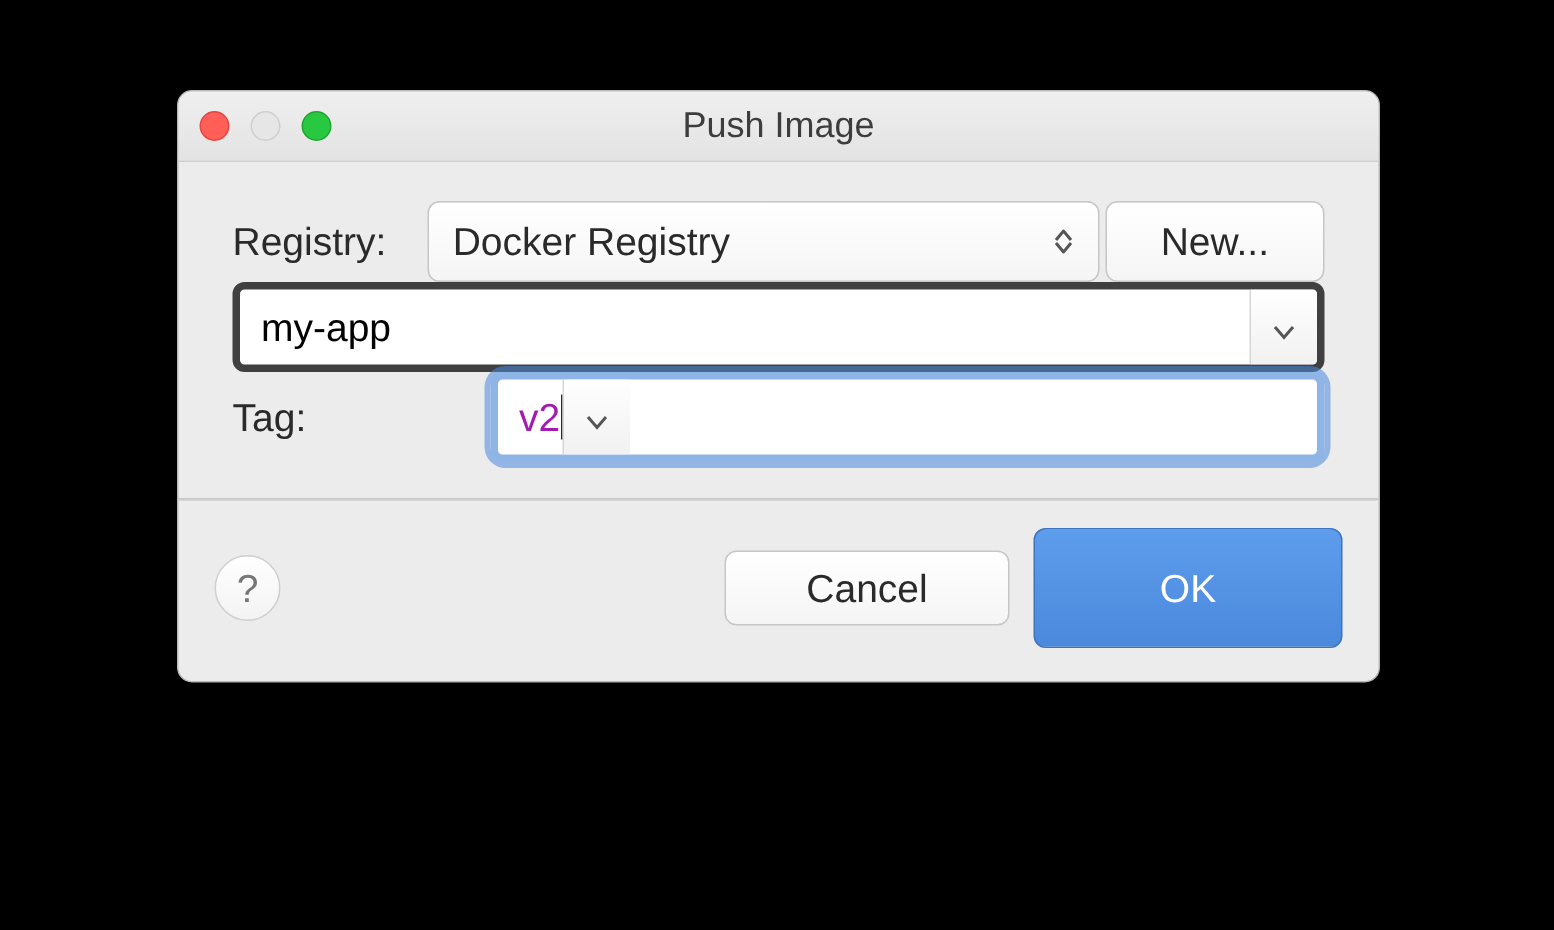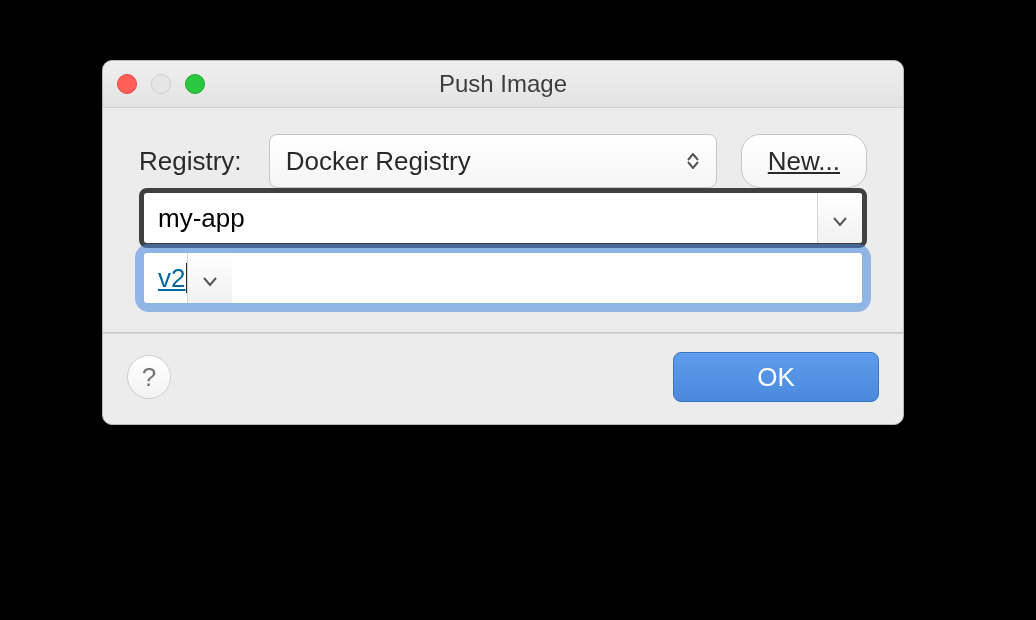--- a/index.html
+++ b/index.html
@@ -8,21 +8,21 @@
     width: 1036px;
     height: 620px;
     background: #000;
     font-family: -apple-system, "Helvetica Neue", Helvetica, Arial, sans-serif;
     font-size: 26px;
     color: #2a2a2a;
     -webkit-font-smoothing: antialiased;
   }
   .dialog {
     position: absolute;
-    left: 102px;
+    left: 118px;
     top: 60px;
     width: 800px;
     background: #ececec;
     border: 1px solid #b8b8b8;
     border-radius: 10px;
     box-shadow: 0 30px 60px rgba(0,0,0,0.55), 0 0 0 1px rgba(0,0,0,0.05);
     overflow: hidden;
   }
   .titlebar {
     position: relative;
@@ -62,21 +62,21 @@
   }
   .row:last-child { margin-bottom: 0; }
   .lbl {
     width: 172px;
     font-size: 26px;
   }
   .field-cell {
     flex: 1;
     display: flex;
     align-items: center;
-    gap: 24px;
+    gap: 4px;
   }
 
   .mac-select, .mac-combo, .mac-input-focus, .mac-btn, .mac-btn-new, .mac-btn-default {
     font-family: inherit;
     font-size: 26px;
   }
 
   .mac-select {
     flex: 0 0 auto;
     width: 416px;
@@ -94,29 +94,28 @@
     width: 18px;
     display: flex;
     flex-direction: column;
     align-items: center;
     line-height: 0;
   }
   .updown svg { display: block; }
 
   .mac-btn-new {
     height: 52px;
-    padding: 0 26px;
+    padding: 0 36px;
     background: linear-gradient(#ffffff, #f5f5f5);
     border: 1px solid #c6c6c6;
-    border-radius: 19px;
+    border-radius: 8px;
     display: inline-flex;
     align-items: center;
     justify-content: center;
     cursor: default;
-    text-decoration: underline;
   }
 
   .mac-combo {
     flex: 1;
     display: flex;
     height: 50px;
     border: 5px solid #404040;
     border-radius: 8px;
     background: #fff;
     overflow: hidden;
@@ -154,22 +153,21 @@
     background: #2a2a2a;
     vertical-align: middle;
     margin-left: 1px;
   }
   .tagval {
     display: inline-flex;
     align-items: center;
     height: 100%;
     padding-left: 14px;
     font-size: 26px;
-    color: #0369a1;
-    text-decoration: underline;
+    color: #a21caf;
   }
 
   .sep {
     height: 1px;
     background: #d6d6d6;
     border-top: 1px solid #c7c7c7;
   }
 
   .footer {
     display: flex;
@@ -199,21 +197,21 @@
     border-radius: 8px;
     display: inline-flex;
     align-items: center;
     justify-content: center;
     cursor: default;
     margin-left: 16px;
     min-width: 128px;
   }
   .mac-btn-default {
     height: 48px;
-    padding: 0 38px;
+    padding: 15px 38px;
     background: linear-gradient(#5e9cec, #4a89dc);
     border: 1px solid #3c74bd;
     border-radius: 8px;
     color: #fff;
     display: inline-flex;
     align-items: center;
     justify-content: center;
     cursor: default;
     margin-left: 16px;
     min-width: 128px;
@@ -264,20 +262,21 @@
               <svg width="14" height="10" viewBox="0 0 14 10">
                   <path d="M1 1 L7 8 L13 1" fill="none" stroke="#555" stroke-width="2"></path>
                 </svg>
             </span>
           </div>
         </div>
       </div>
     </div>
 
     <div class="row">
+      <div class="lbl">Tag:</div>
       <div class="field-cell">
         <div class="focus-wrap">
           <div class="mac-combo">
             <span class="tagval">
               <span>v2</span>
                 <span class="caret"></span>
             </span>
             <div class="dd">
               <span>
                 <svg width="14" height="10" viewBox="0 0 14 10">
@@ -292,18 +291,21 @@
 
   </div>
 
   <div class="sep"></div>
 
   <div class="footer">
     <div class="help">
       <span>?</span>
     </div>
     <div class="spacer"></div>
+    <div class="mac-btn">
+      <span>Cancel</span>
+    </div>
     <div class="mac-btn-default">
       <span>OK</span>
     </div>
   </div>
 
 </div>
 
 </body></html>

